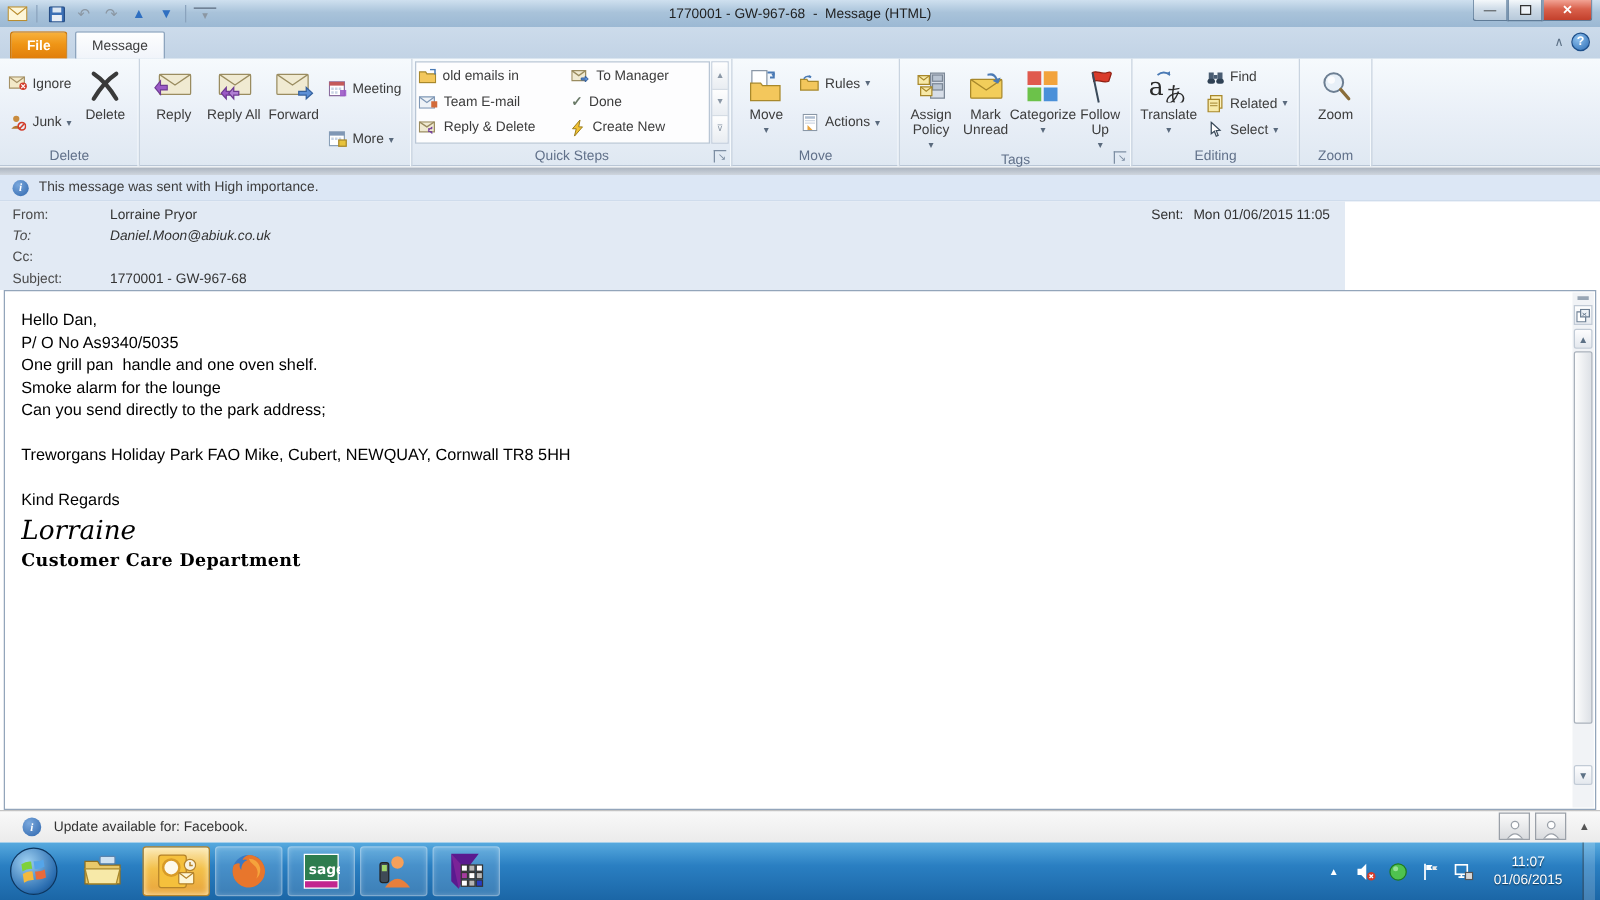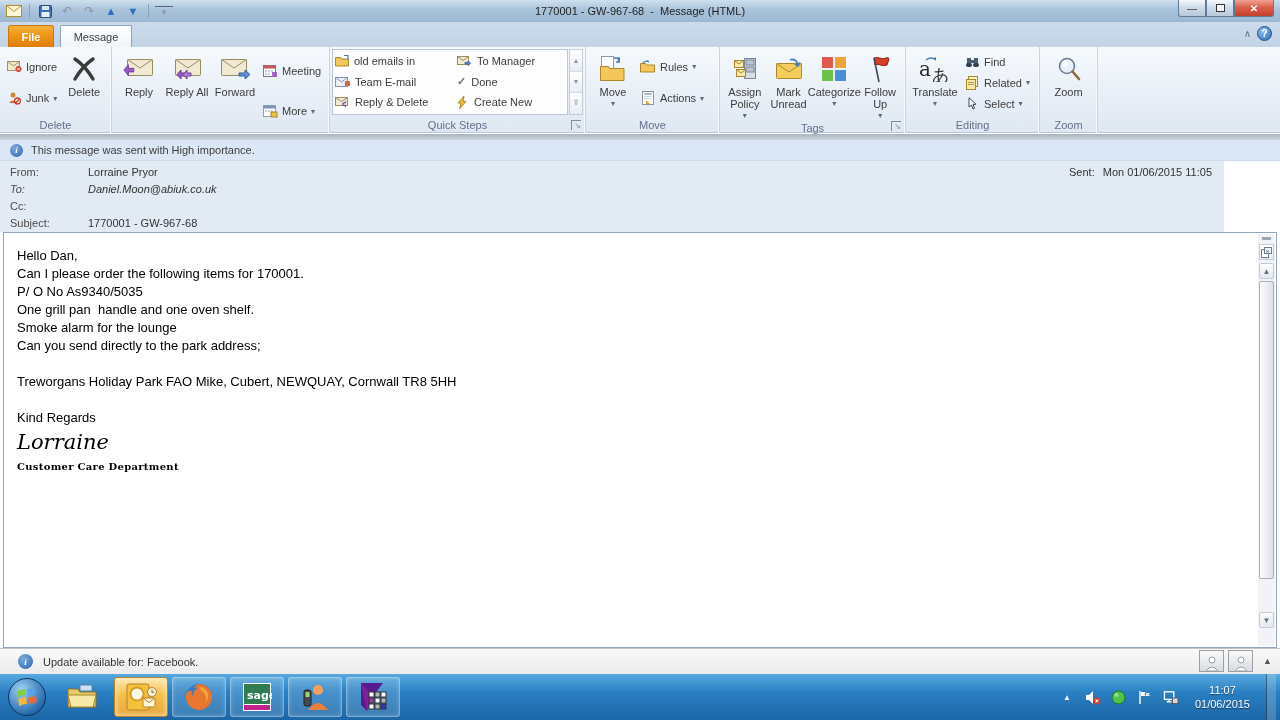--- a/index.html
+++ b/index.html
@@ -81,35 +81,35 @@
 
   
   #banner { top:140px; left:0; width:1280px; height:21px; background:#dce7f5;
     display:flex; align-items:center; gap:8px; padding-left:10px; border-bottom:1px solid #cfdcec; }
   .info-dot { width:13px; height:13px; border-radius:50%;
     background:radial-gradient(circle at 35% 30%, #7aa8dd, #2e66ad);
     color:#fff; font-size:9px; font-weight:bold; display:flex; align-items:center; justify-content:center;
     font-family:"Liberation Serif", serif; font-style:italic; }
 
   
-  #msg-header { top:161px; left:0; width:1224px; height:71px; background:#e2eaf4; }
+  #msg-header { top:161px; left:0; width:1076px; height:71px; background:#e2eaf4; }
   .hrow { position:absolute; left:10px; display:flex; }
   .hlabel { width:78px; color:#4a4a4a; }
   .hvalue { color:#333; }
   #sent-row { position:absolute; right:12px; top:5px; display:flex; gap:8px; color:#333; }
 
   
   #msg-body { top:232px; left:3px; width:1274px; height:416px; background:#fff;
     border:1px solid #93a5ba; }
   #body-text { position:absolute; left:13px; top:14px; right:30px; font-size:13px;
     line-height:18px; color:#000; }
   .bline { min-height:18px; white-space:pre-wrap; }
   #sig-name { font-family:"DejaVu Serif", serif; font-style:italic; font-size:21px;
     line-height:26px; margin-top:2px; }
-  #sig-dept { font-family:"DejaVu Serif", serif; font-weight:bold; font-size:10px;
+  #sig-dept { font-family:"DejaVu Serif", serif; font-weight:bold; font-size:14px;
     line-height:24px; letter-spacing:.3px; }
   
   #body-scroll { position:absolute; top:1px; right:1px; width:17px; bottom:1px;
     background:#f1f3f6; display:flex; flex-direction:column; align-items:center; }
   .split-dash { width:9px; height:3px; background:#98a5b4; margin:3px 0 4px 0; }
   .pane-btn { width:15px; height:16px; background:linear-gradient(#fff,#e6eaf0);
     border:1px solid #c2cbd6; display:flex; align-items:center; justify-content:center; margin-bottom:3px; }
   .sb-btn { width:15px; height:16px; background:linear-gradient(#fdfdfe,#e4e8ee);
     border:1px solid #c2cbd6; border-radius:2px; color:#5d7186; font-size:8px;
     display:flex; align-items:center; justify-content:center; }
@@ -569,21 +569,20 @@
     </div>
     <div id="sent-row">
       <span>Sent:</span>
       <span>Mon 01/06/2015 11:05</span>
     </div>
   </div>
 
   <div id="msg-body" class="abs">
     <div id="body-text">
       <div class="bline">Hello Dan,</div>
-      <div class="bline">Can I please order the following items for 170001.</div>
       <div class="bline">P/ O No As9340/5035</div>
       <div class="bline">One grill pan  handle and one oven shelf.</div>
       <div class="bline">Smoke alarm for the lounge</div>
       <div class="bline">Can you send directly to the park address;</div>
       <div class="bline"></div>
       <div class="bline">Treworgans Holiday Park FAO Mike, Cubert, NEWQUAY, Cornwall TR8 5HH</div>
       <div class="bline"></div>
       <div class="bline">Kind Regards</div>
       <div id="sig-name">Lorraine</div>
       <div id="sig-dept">Customer Care Department</div>

